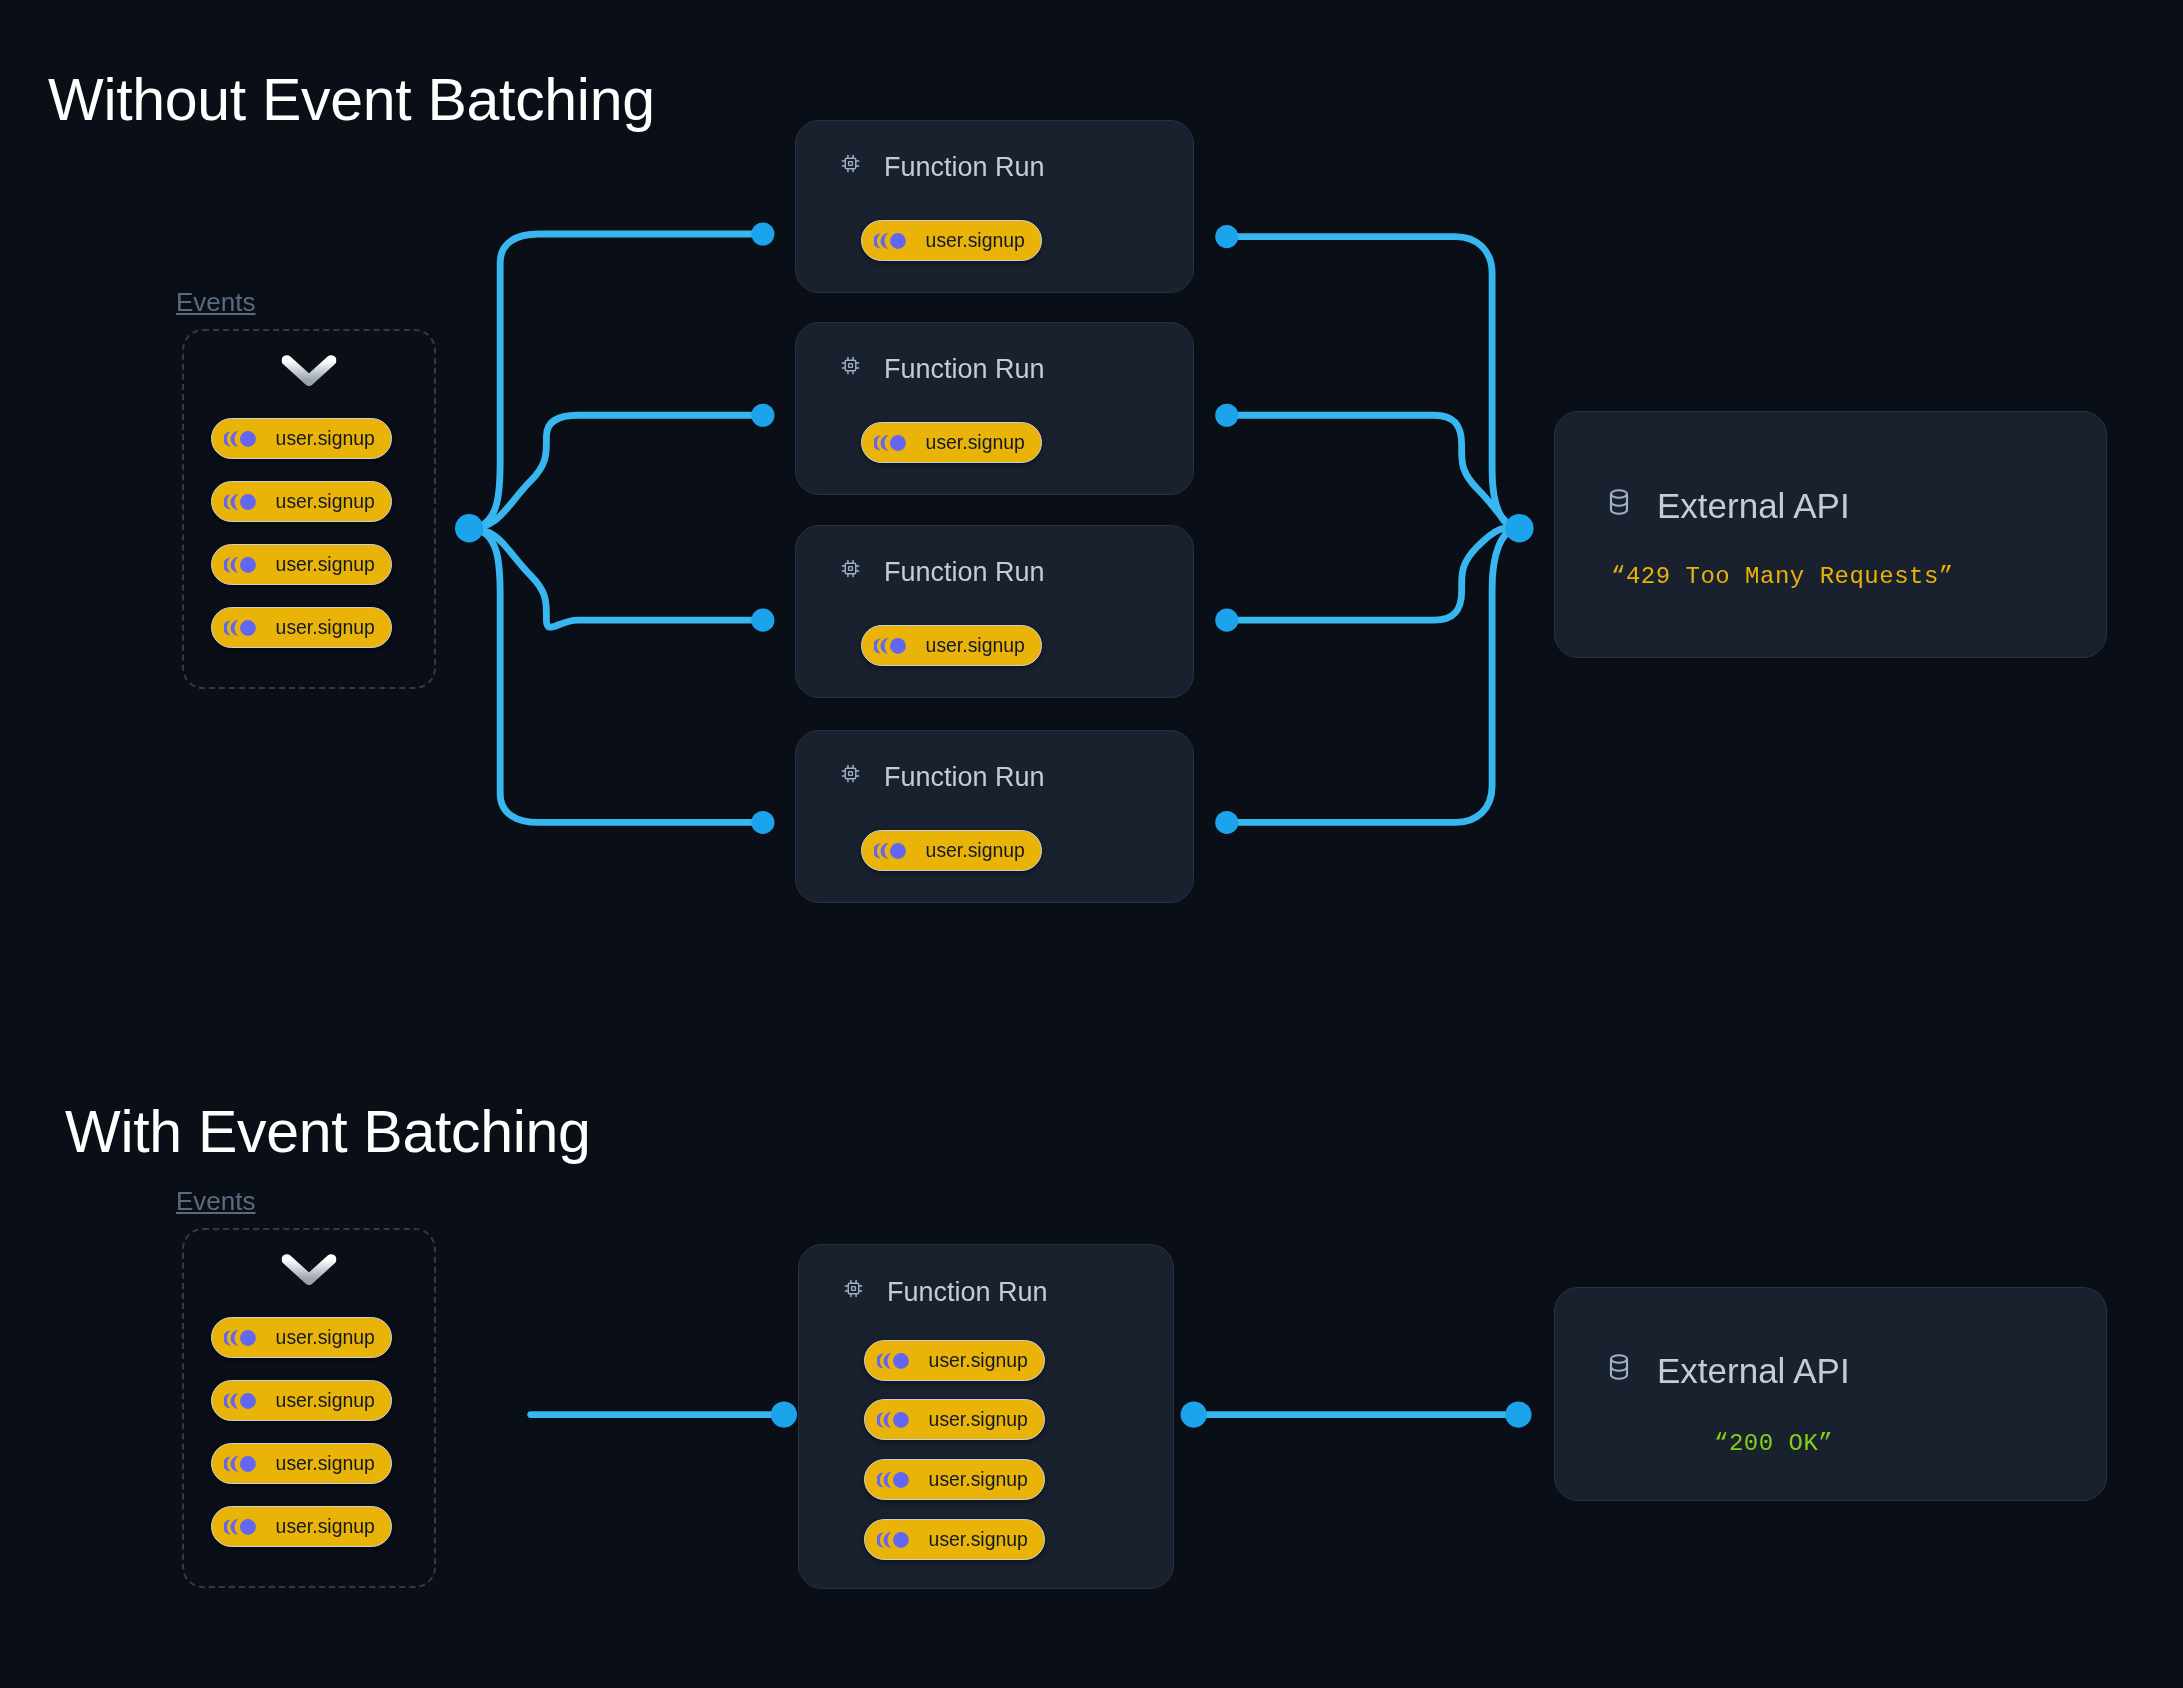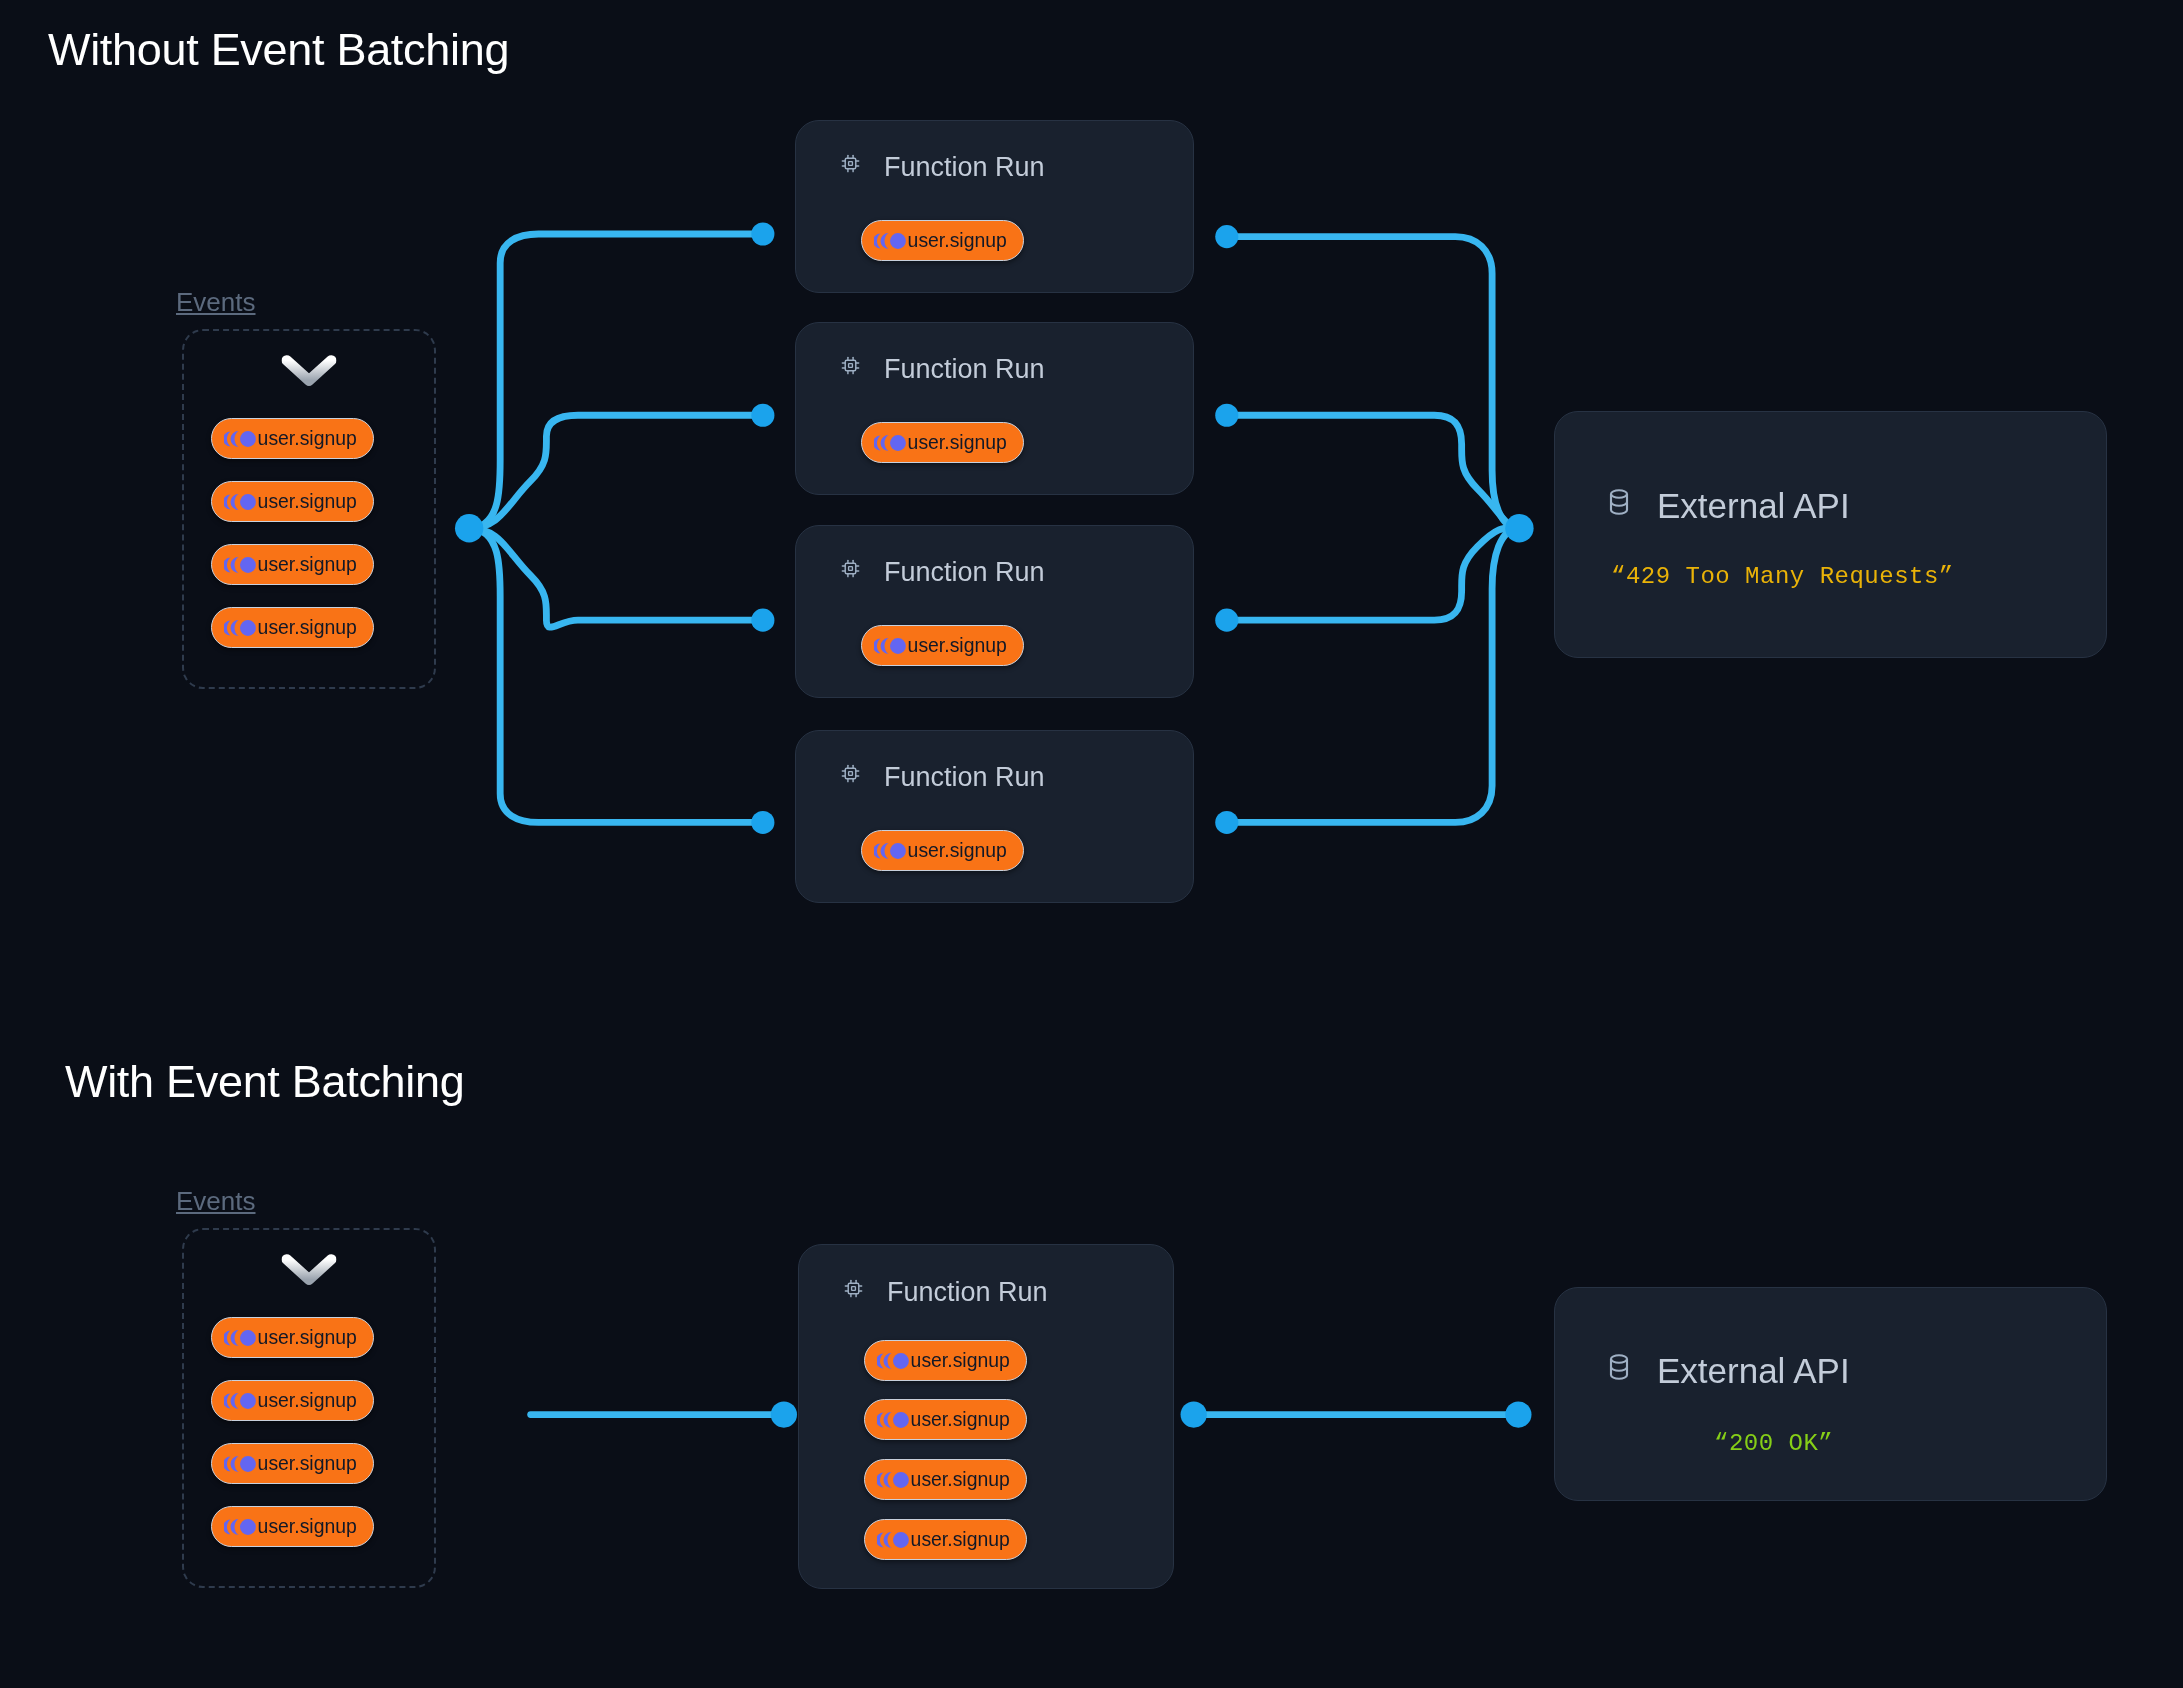--- a/index.html
+++ b/index.html
@@ -14,25 +14,26 @@
     position: relative;
     width: 2183px;
     height: 1689px;
     background: #0a0e17;
   }
 
   
   .section-title {
     position: absolute;
     color: #ffffff;
-    font-size: 45px;
+    font-size: 59px;
     font-weight: 400;
     letter-spacing: -0.3px;
     white-space: nowrap;
     font-family: "Liberation Sans", sans-serif;
+    margin-top: 42px;
   }
   #title-without { left: 48px; top: 24px; }
   #title-with    { left: 65px; top: 1056px; }
   .events-label {
     position: absolute;
     color: #5c6a7e;
     font-size: 26px;
     font-weight: 400;
     white-space: nowrap;
     text-decoration: underline;
@@ -48,27 +49,27 @@
     left: 50%;
     transform: translateX(-50%);
   }
   .chevron-wrap svg { display: block; }
 
   
   .event-pill {
     position: absolute;
     height: 41px;
     border-radius: 525px;
-    background: #f97316;
+    background: #eab308;
     border: 1.1px solid #c8d0dc;
     box-shadow: 0 2.1px 5.3px rgba(0,0,0,0.45);
     display: flex;
     align-items: center;
     padding: 0 16px 0 11.6px;
-    gap: 2px;
+    gap: 20px;
   }
   .event-pill .pill-label {
     color: #111827;
     font-size: 19.4px;
     font-weight: 400;
     white-space: nowrap;
     font-family: "Liberation Sans", sans-serif;
   }
   .evt-icon { display: block; flex: 0 0 auto; }
 

